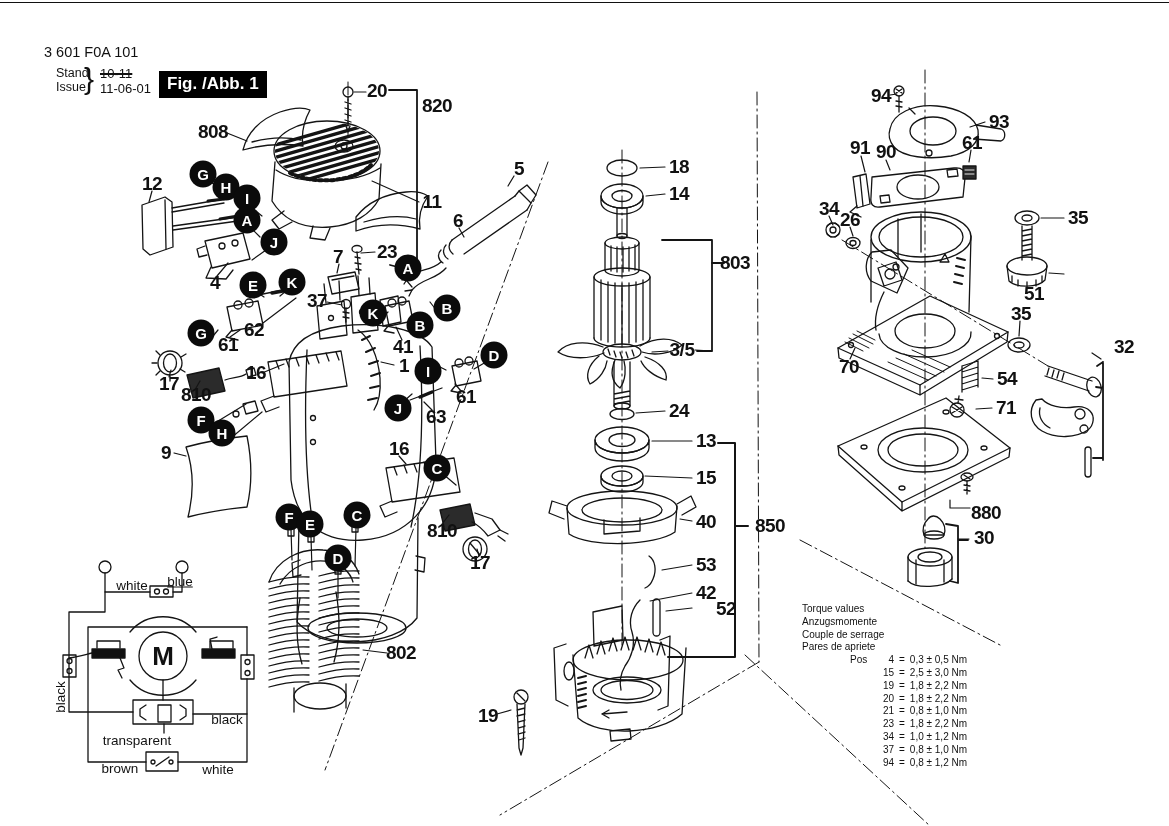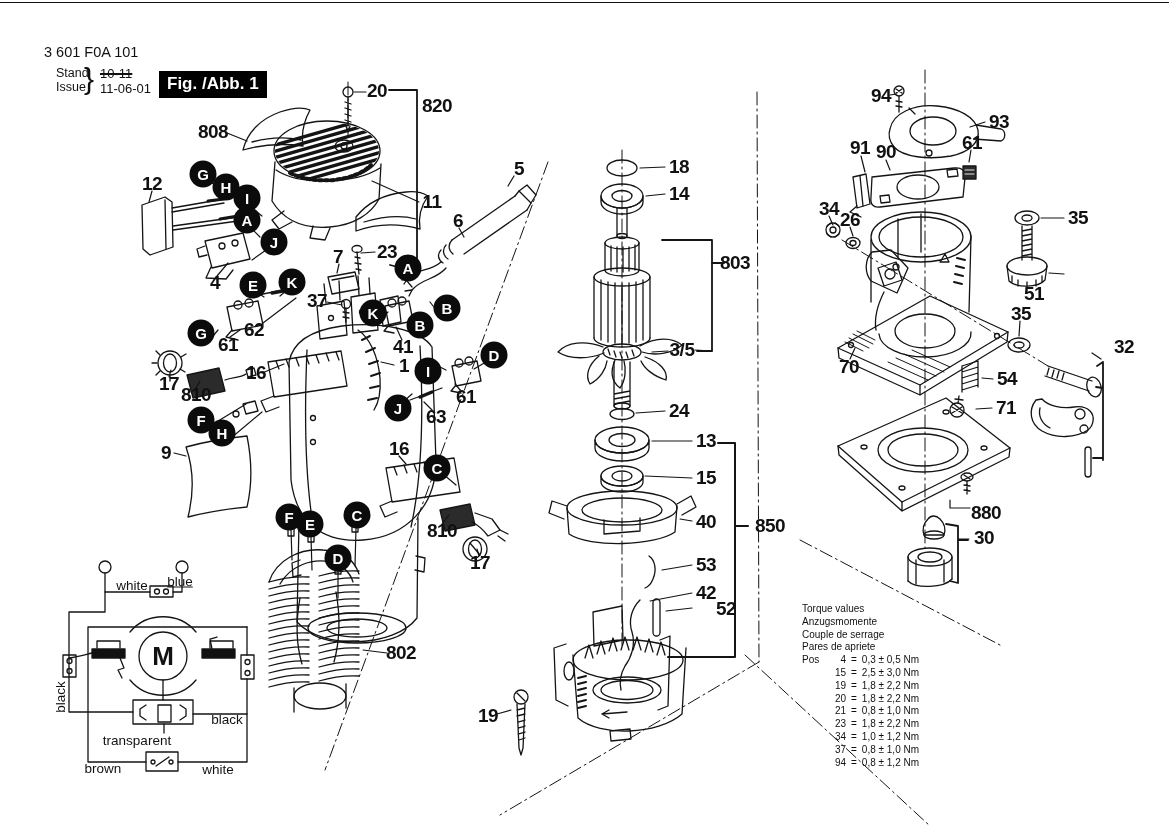--- a/index.html
+++ b/index.html
@@ -16,21 +16,21 @@
   .wlabel{position:absolute;transform:translate(-50%,-50%);font-size:13.5px;white-space:nowrap;}
   .wlabel.rot{transform:translate(-50%,-50%) rotate(-90deg);}
   #header{position:absolute;left:44px;top:44px;font-size:14.5px;}
   #standissue{position:absolute;left:56px;top:66px;font-size:12.5px;line-height:14px;}
   #brace{position:absolute;left:84px;top:62px;font-size:30px;font-weight:300;}
   #dates{position:absolute;left:100px;top:66px;font-size:13px;line-height:15px;}
   .strike{text-decoration:line-through;text-decoration-thickness:2px;}
   #figbox{position:absolute;left:159px;top:71px;background:#000;color:#fff;font-weight:bold;
           font-size:17px;padding:3px 8px 4px 8px;}
   #torque{position:absolute;left:802px;top:603px;font-size:10px;line-height:12.8px;}
-  #torque .trow{display:flex;}
+  #torque .trow{display:flex;margin-left:48px;}
   #torque .tpre{width:26px;}
   #torque .tnum{width:18px;text-align:right;}
   #torque .teq{margin:0 5px;}
   #notes{position:absolute;left:984px;top:722px;font-size:11.5px;line-height:13px;}
 </style>
 </head>
 <body>
 
 <div id="page">
 
@@ -467,21 +467,21 @@
       <div class="lmark" style="left: 310px; top: 524px;">E</div>
       <div class="lmark" style="left: 357px; top: 515px;">C</div>
       <div class="lmark" style="left: 338px; top: 558px;">D</div>
     </div>
   <div class="layer" id="wirelabels">
       <div class="wlabel" style="left: 132px; top: 585px;">white</div>
       <div class="wlabel" style="left: 180px; top: 581px; text-decoration: underline;">blue</div>
       <div class="wlabel rot" style="left: 60px; top: 697px;">black</div>
       <div class="wlabel" style="left: 227px; top: 719px;">black</div>
       <div class="wlabel" style="left: 137px; top: 740px;">transparent</div>
-      <div class="wlabel" style="left: 103px; top: 768px; text-align: right;">brown</div>
+      <div class="wlabel" style="left: 120px; top: 768px; text-align: right;">brown</div>
       <div class="wlabel" style="left: 218px; top: 769px;">white</div>
       <div class="wlabel" style="left: 163px; top: 656px; font-size: 26px; font-weight: bold;">M</div>
     </div>
 
   <div id="torque">
     <div id="torque-titles">
         <div>Torque values</div>
         <div>Anzugsmomente</div>
         <div>Couple de serrage</div>
         <div>Pares de apriete</div>

